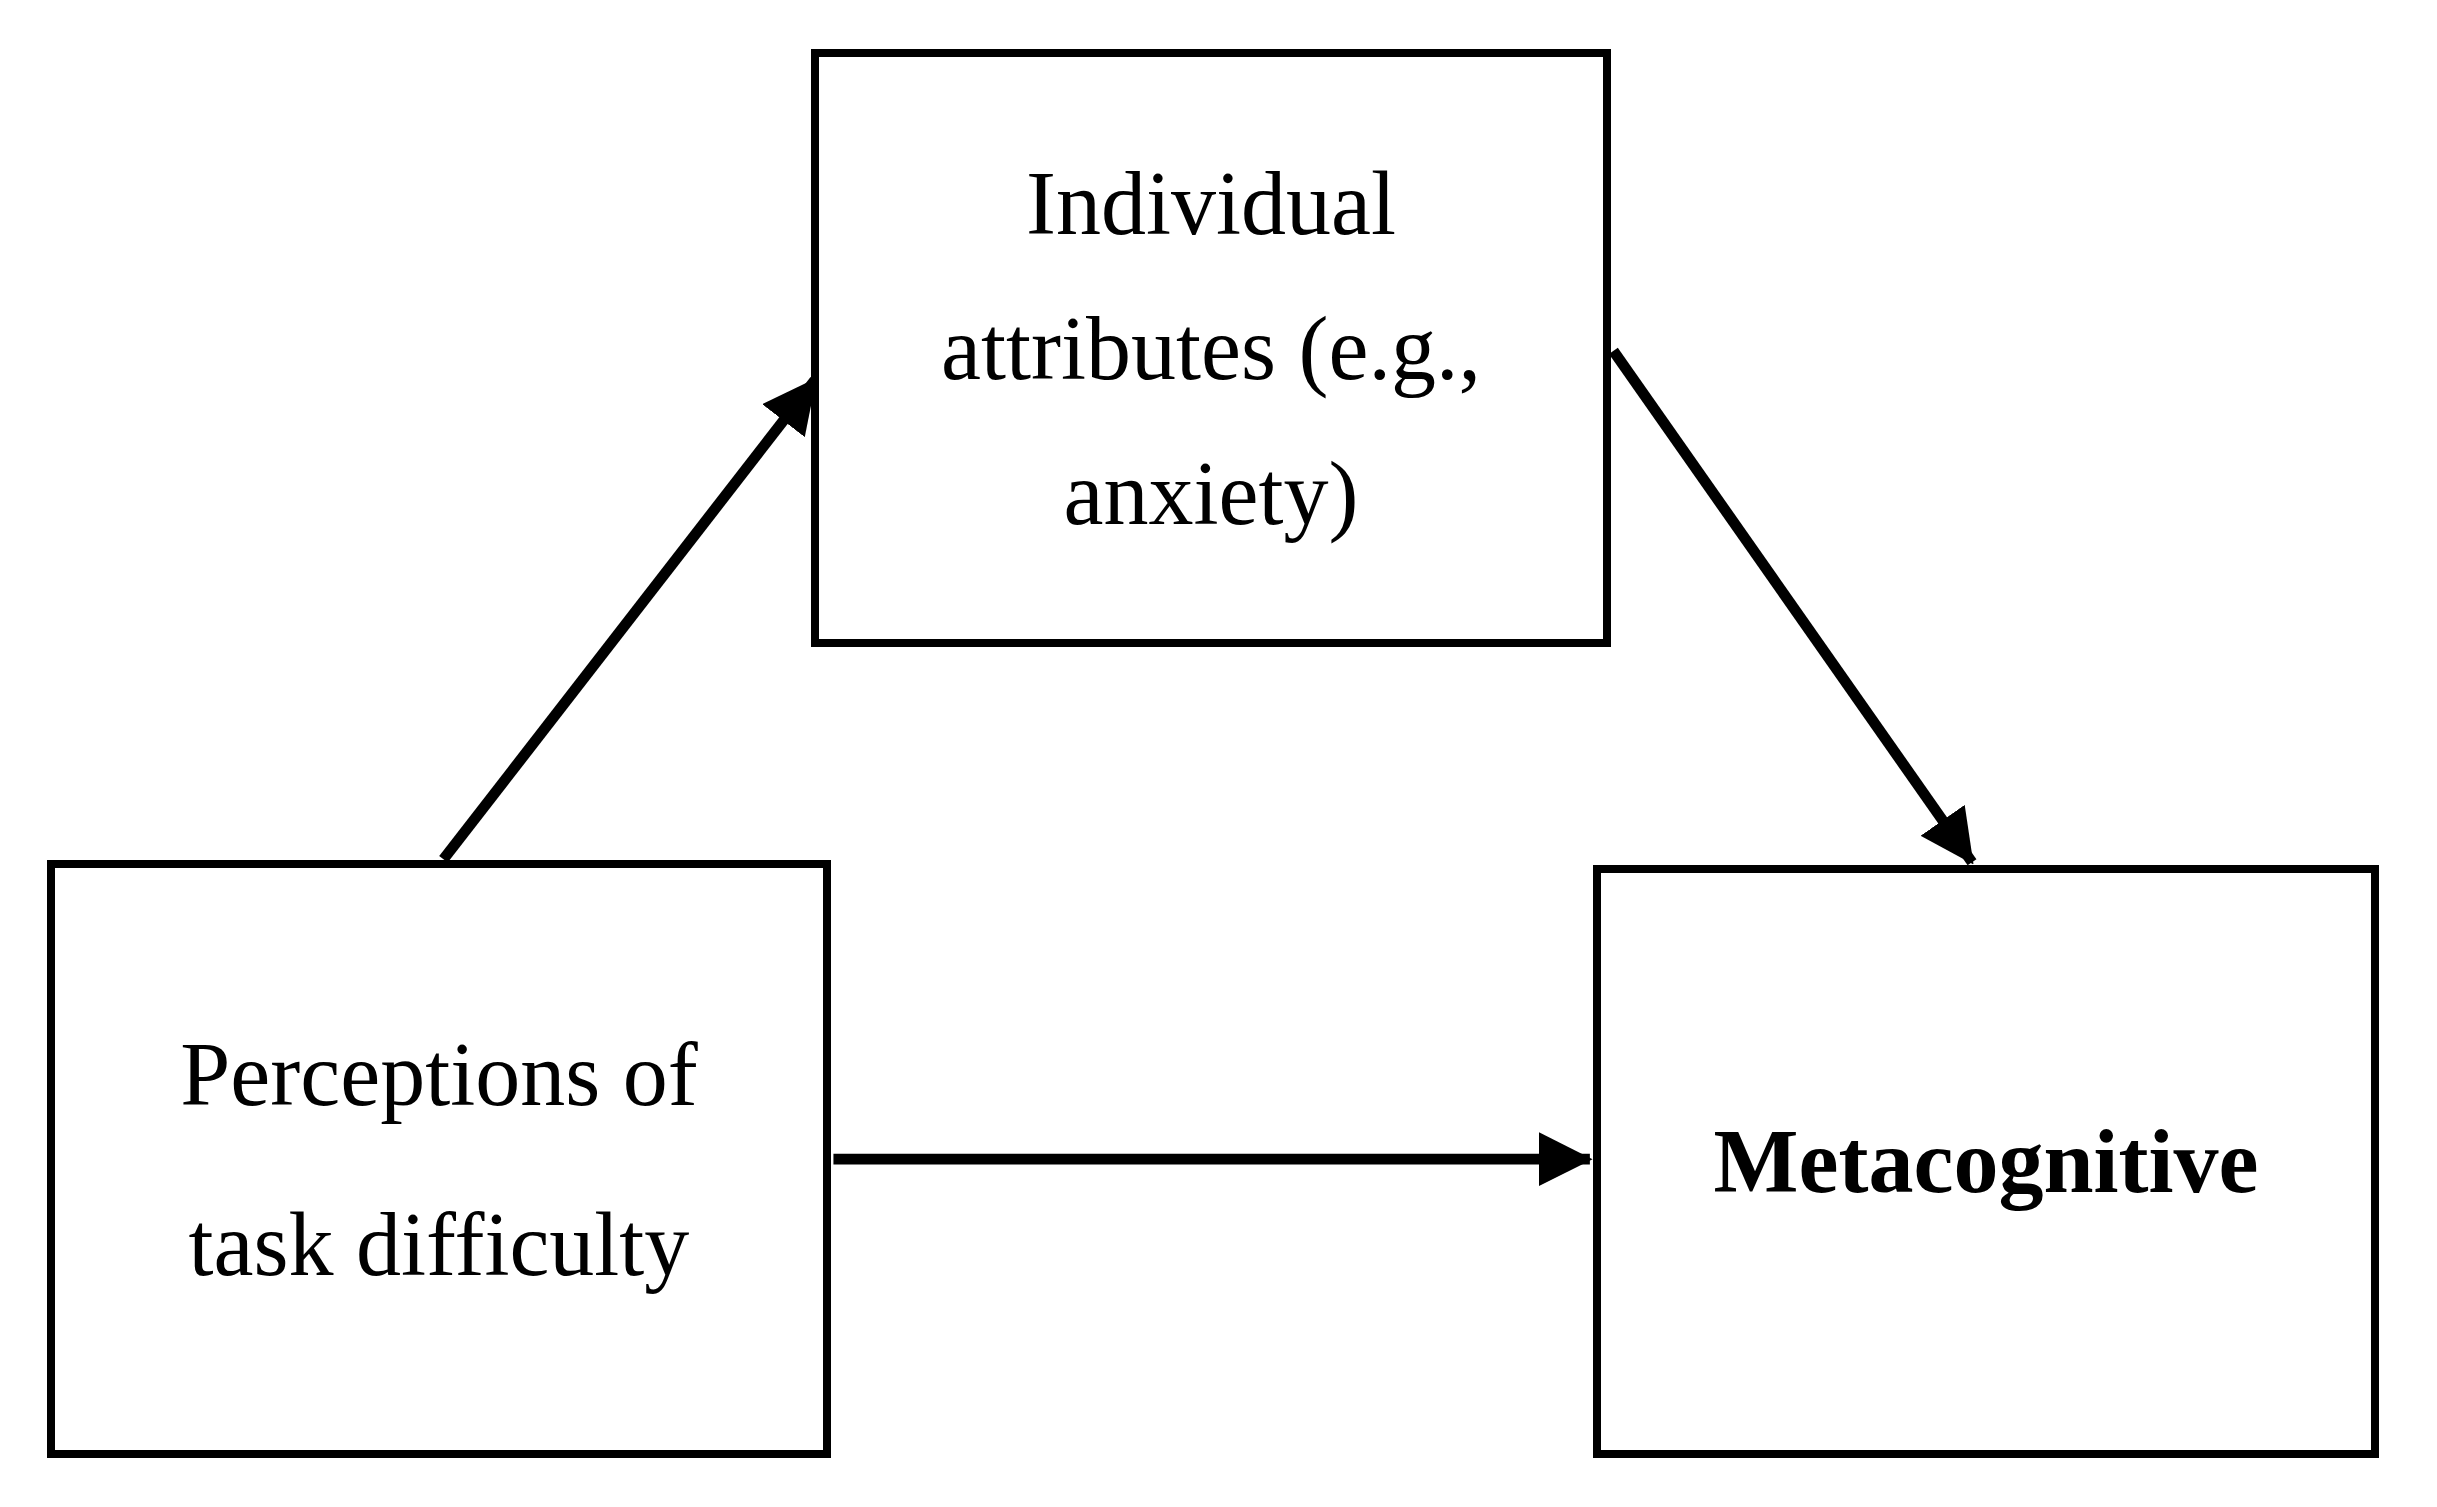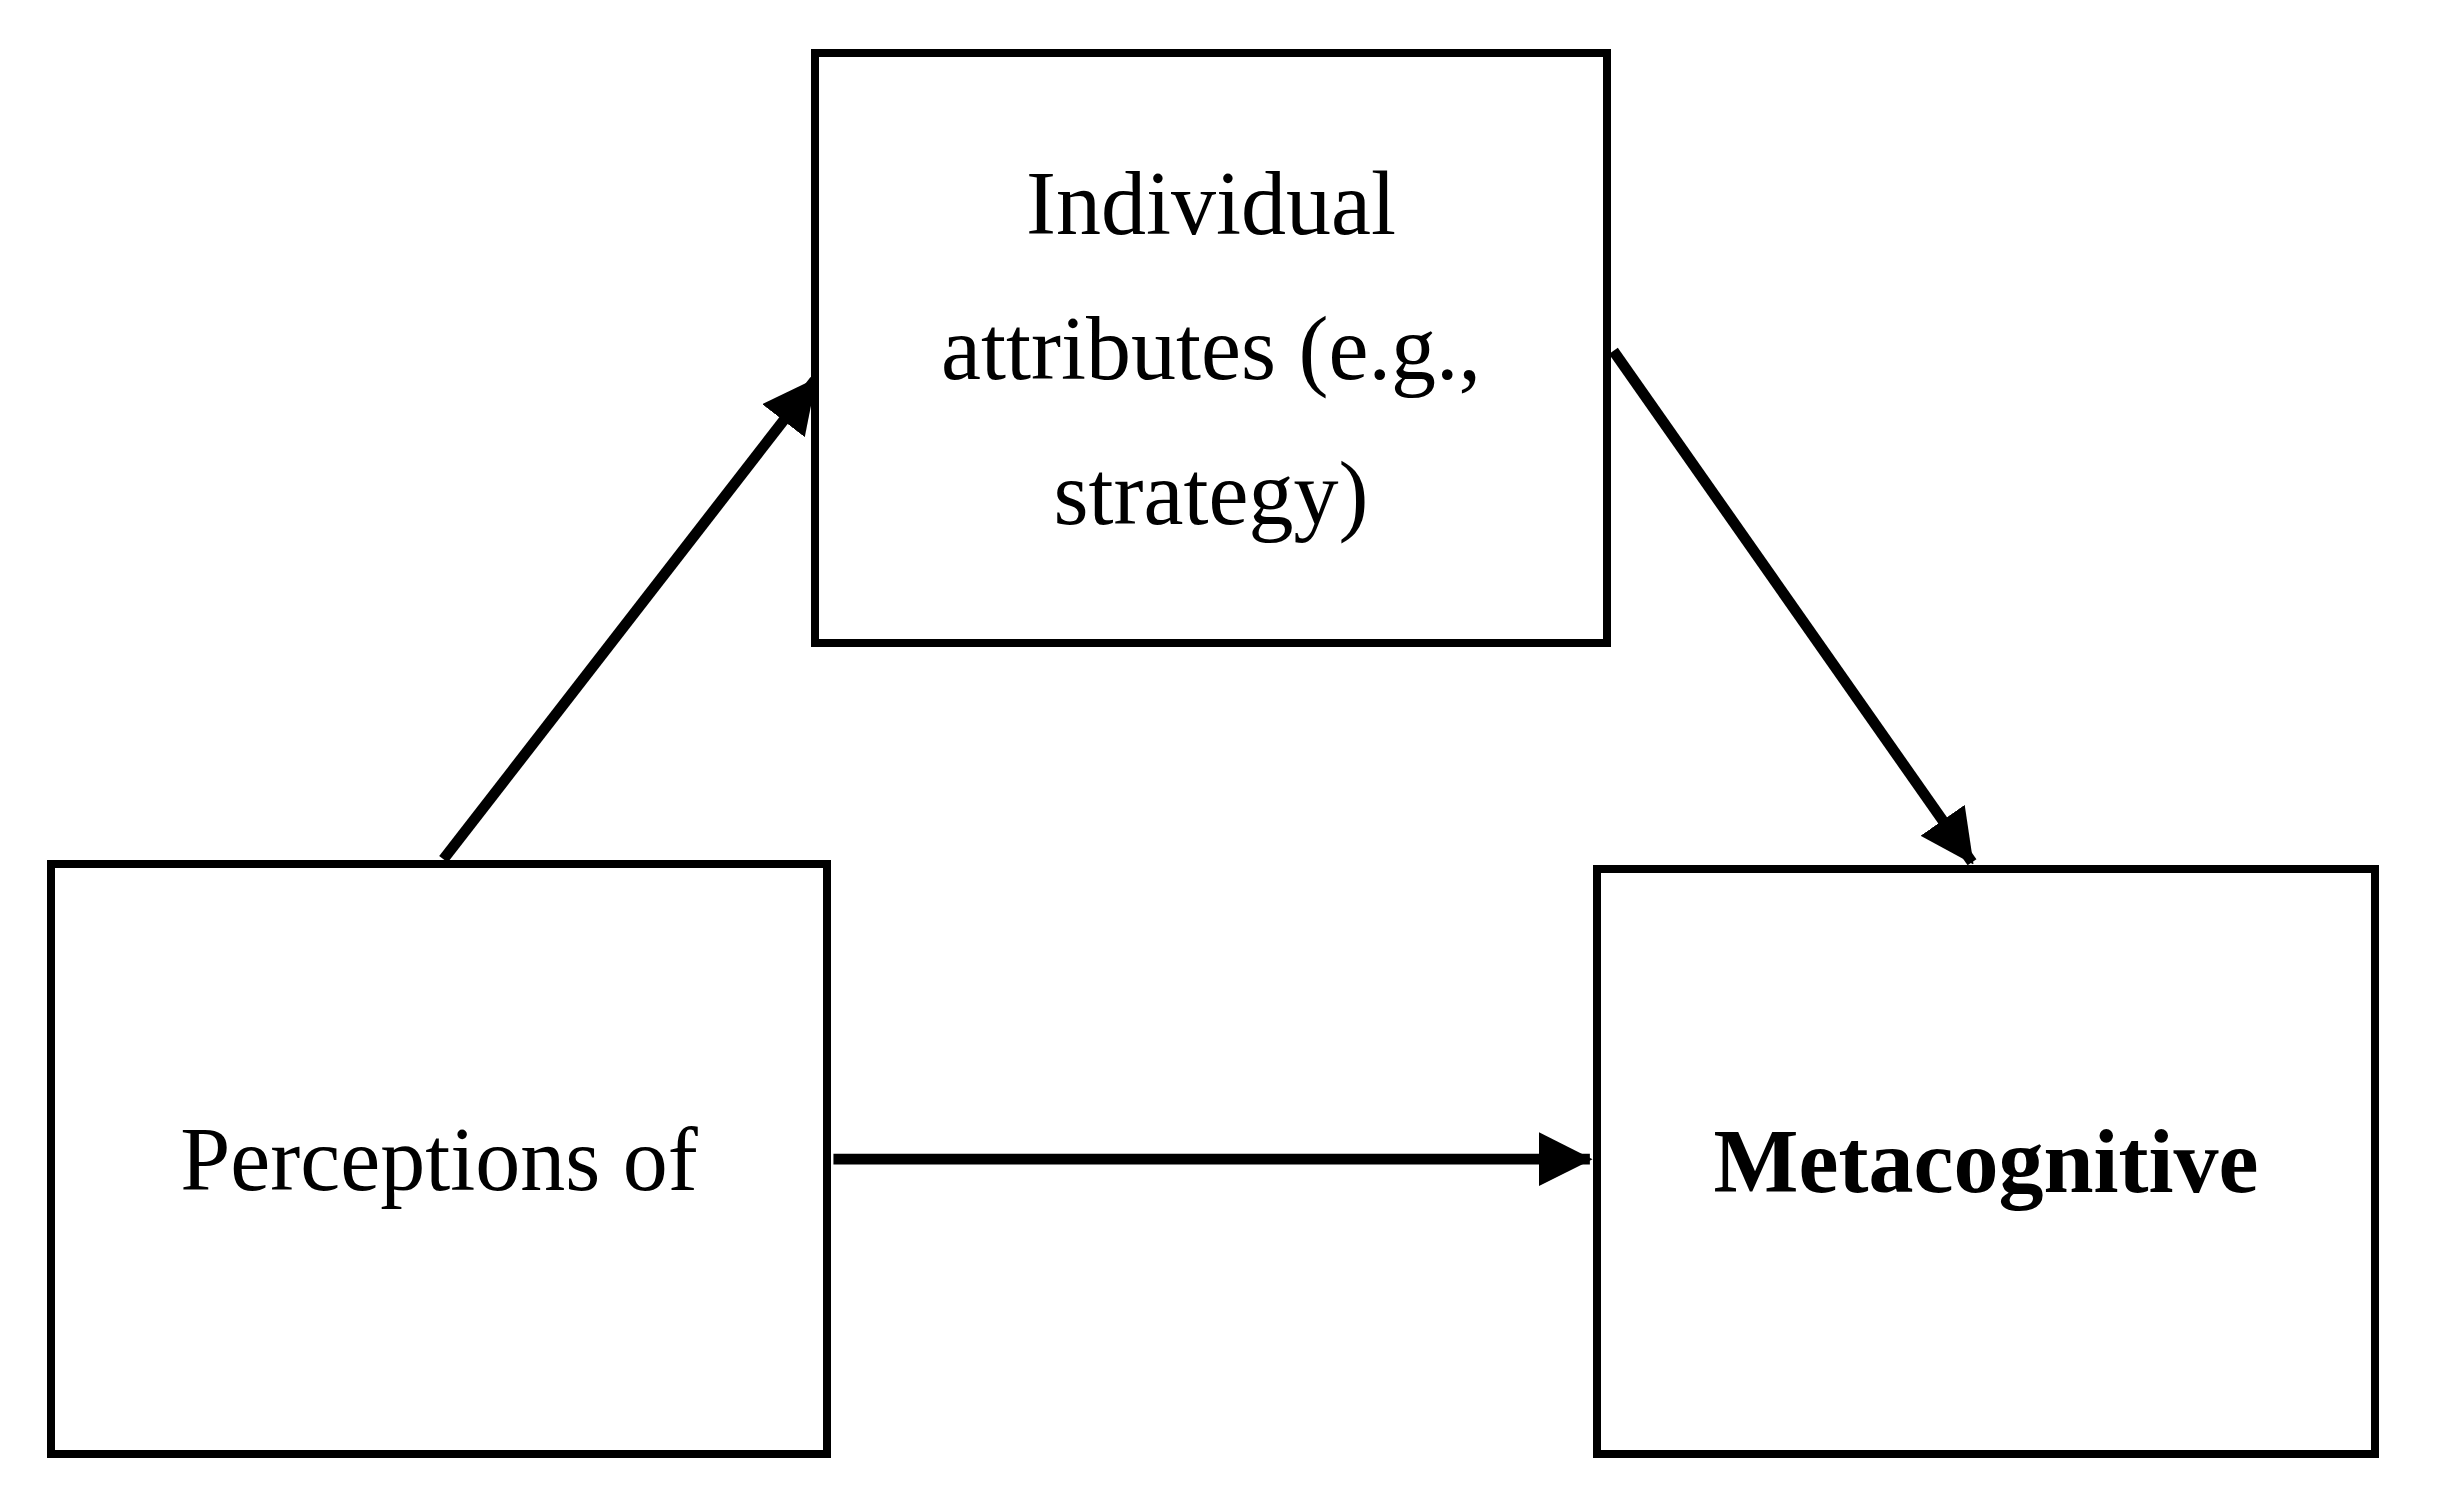--- a/index.html
+++ b/index.html
@@ -70,25 +70,26 @@
     <line x1="452" y1="877" x2="831" y2="388" stroke="#000000" stroke-width="11" marker-end="url(#arrowhead)"></line>
 
     <line x1="1646" y1="358" x2="2012" y2="880" stroke="#000000" stroke-width="11" marker-end="url(#arrowhead)"></line>
 
     <line x1="850" y1="1183" x2="1622" y2="1183" stroke="#000000" stroke-width="11" marker-end="url(#arrowhead)"></line>
   </svg>
 
   <div class="node" id="node-individual-attributes">
     <span class="line">Individual</span>
     <span class="line">attributes (e.g.,</span>
-    <span class="line">strategy)</span>
+    <span class="line">anxiety)</span>
   </div>
 
   <div class="node" id="node-perceptions">
     <span class="line">Perceptions of</span>
+    <span class="line">task difficulty</span>
   </div>
 
   <div class="node" id="node-metacognitive">
     <span class="line">Metacognitive</span>
   </div>
 
 </div>
 
 
 </body></html>

